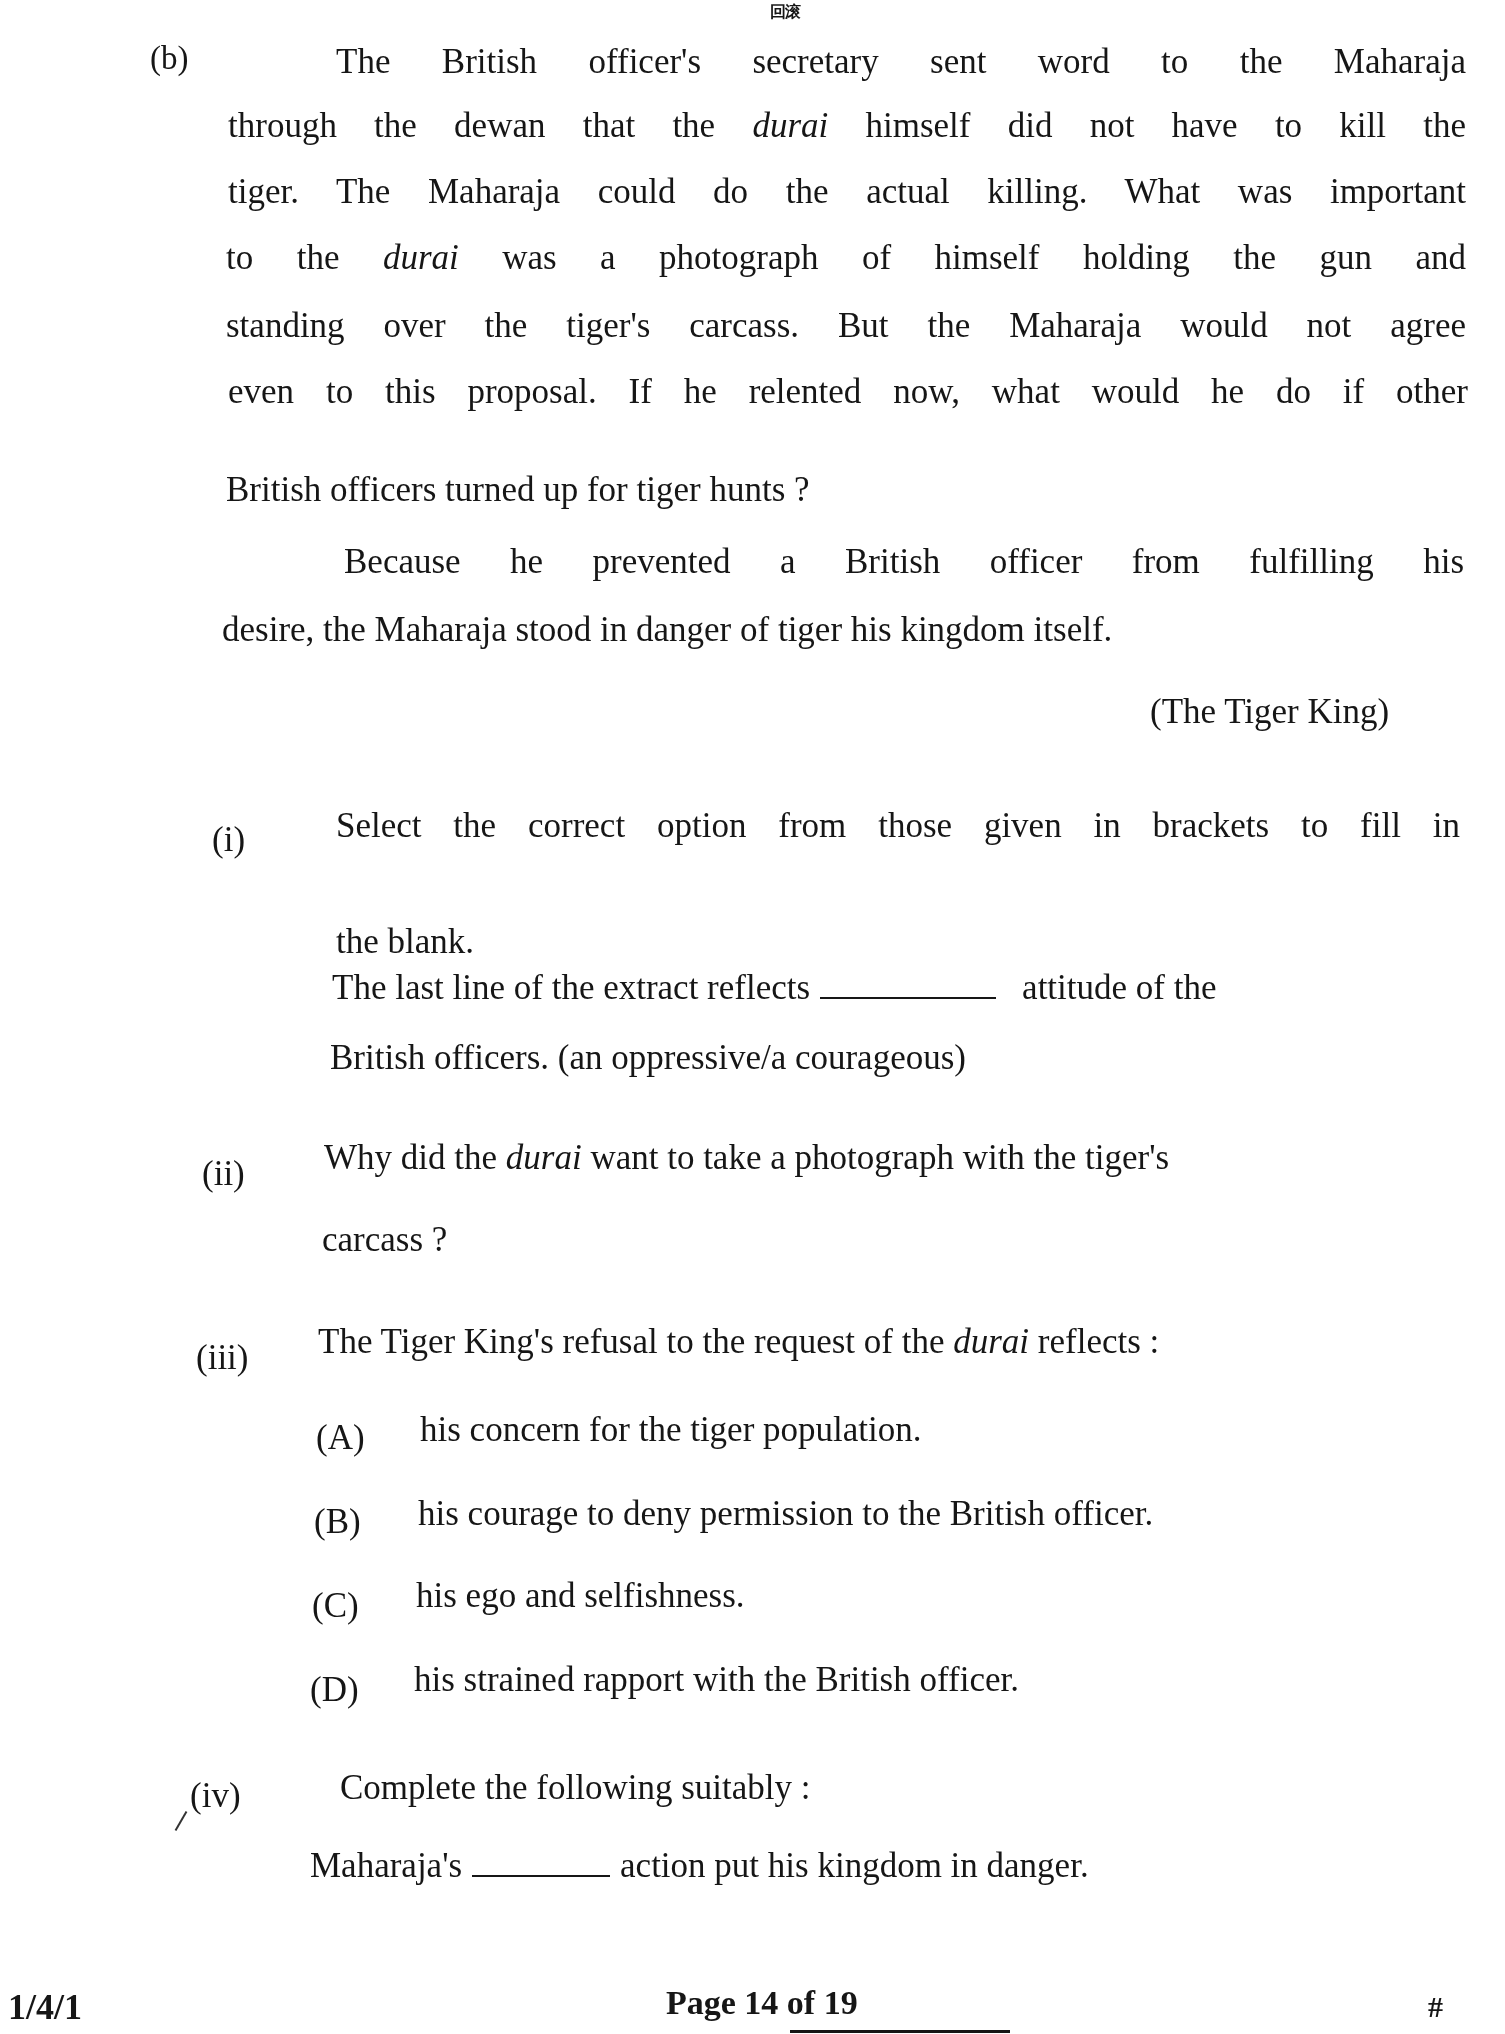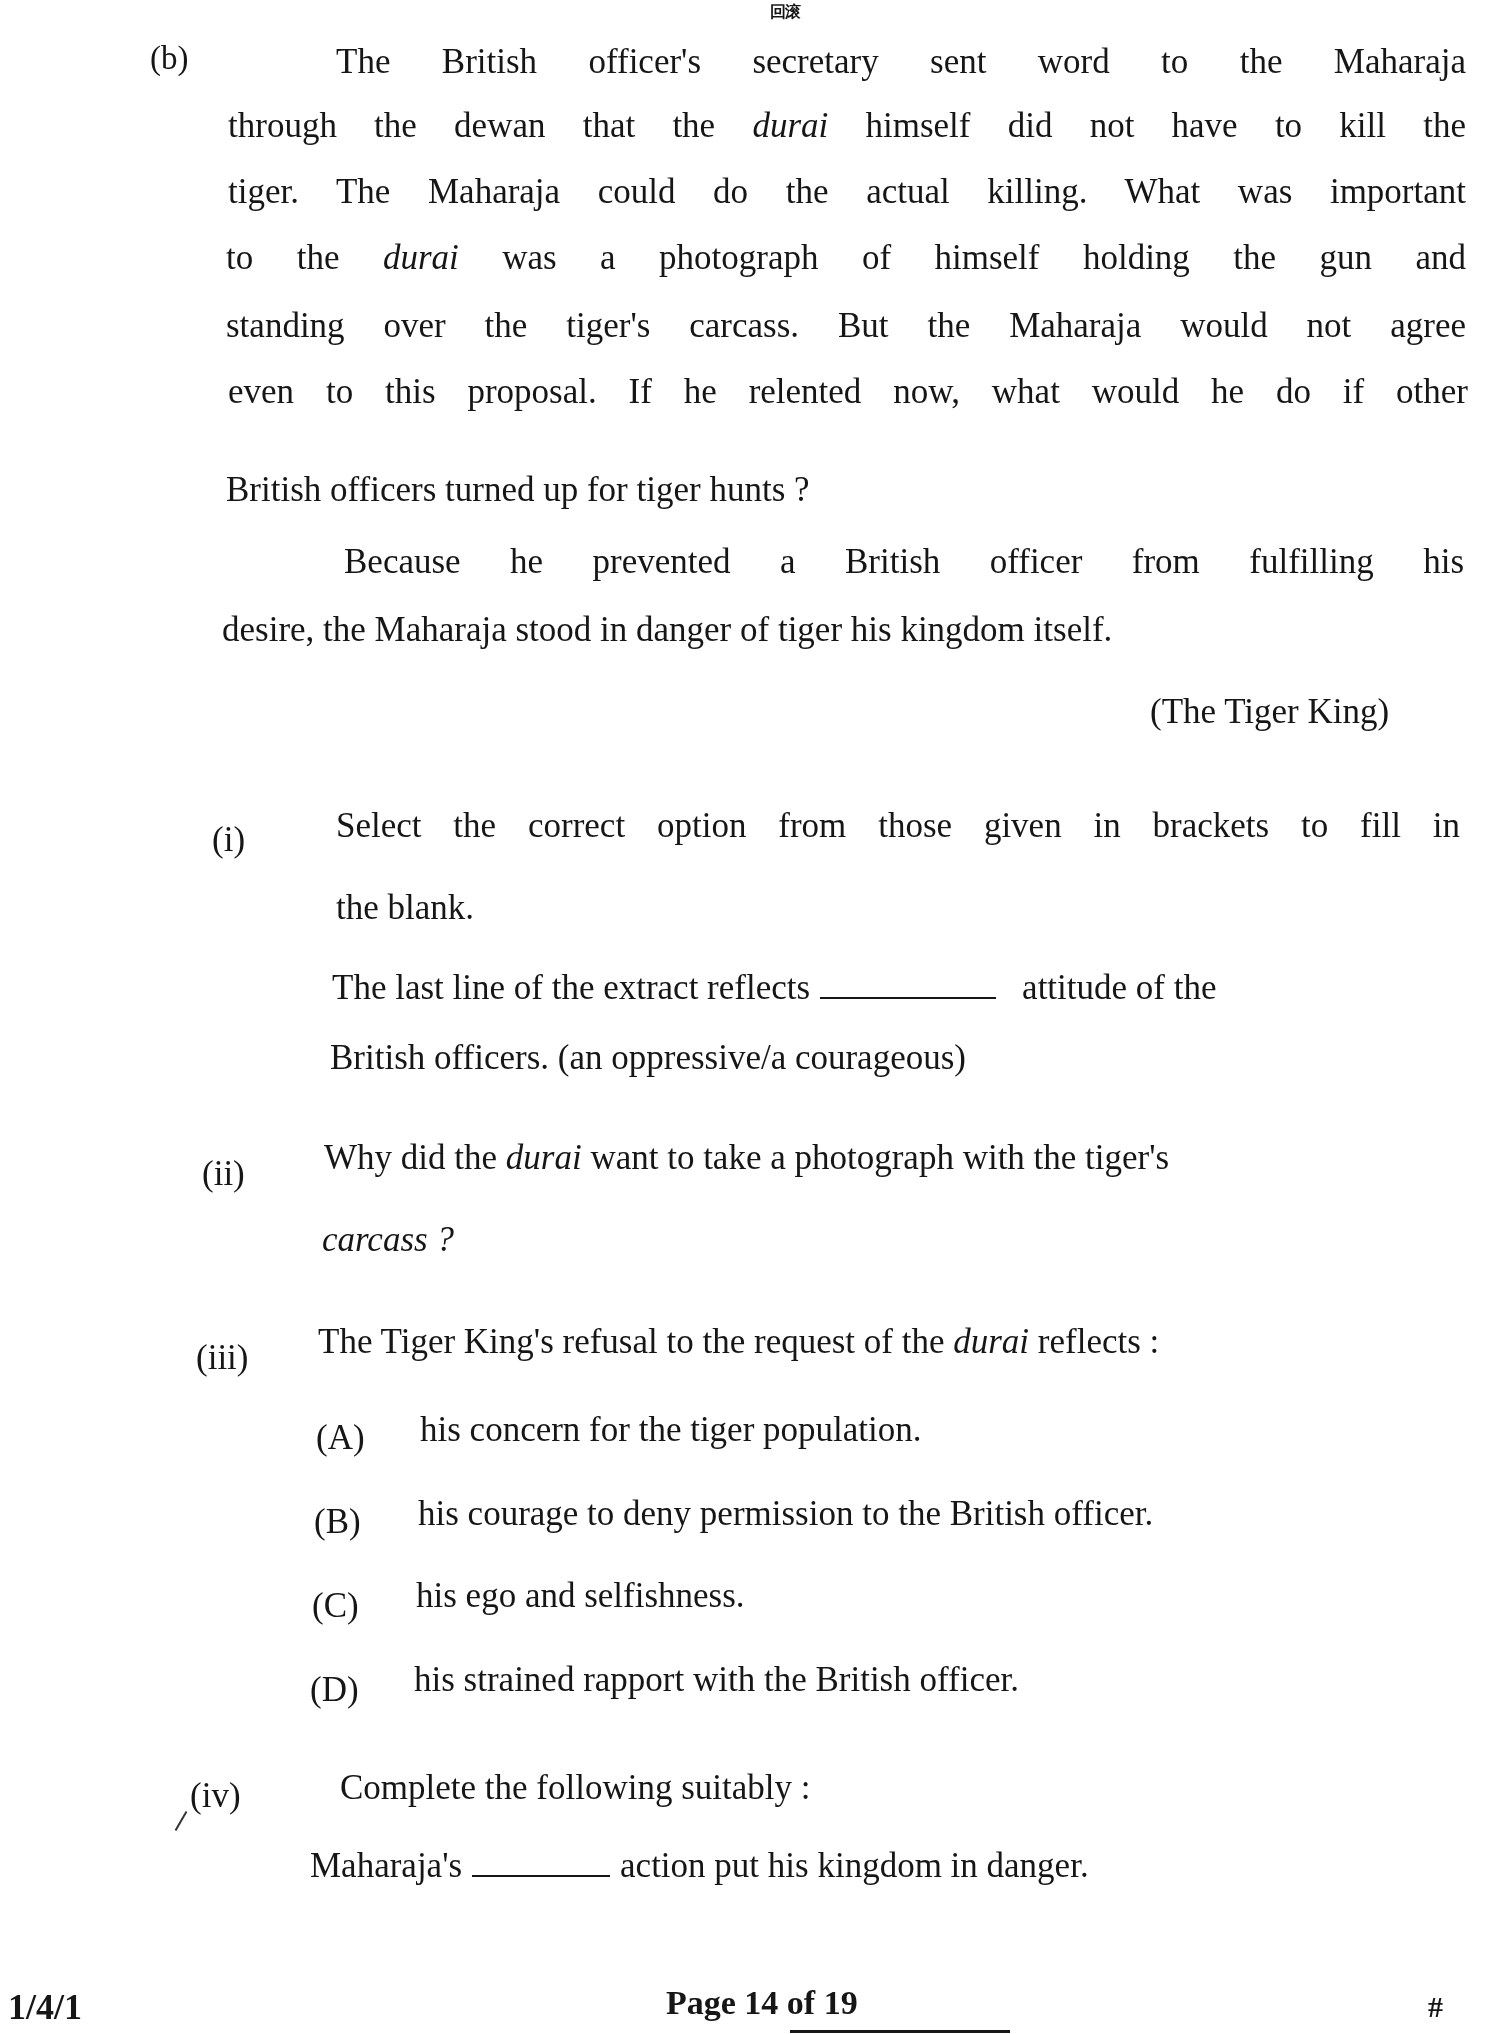--- a/index.html
+++ b/index.html
@@ -36,31 +36,31 @@
     <div class="line just" style="left:228px; top:374px; width:1240px;">even to this proposal. If he relented now, what would he do if other</div>
     <div class="line" style="left:226px; top:472px;">British officers turned up for tiger hunts ?</div>
     <div class="line just" style="left:344px; top:544px; width:1120px;">Because he prevented a British officer from fulfilling his</div>
     <div class="line" style="left:222px; top:612px;">desire, the Maharaja stood in danger of tiger his kingdom itself.</div>
     <div class="line" style="left:1150px; top:694px;">(The Tiger King)</div>
   </div>
 
   <div>
     <div class="line" style="left:212px; top:822px;">(i)</div>
     <div class="line just" style="left:336px; top:808px; width:1124px;">Select the correct option from those given in brackets to fill in</div>
-    <div class="line" style="left:336px; top:890px;">the blank.</div>
+    <div class="line" style="left:336px; top:924px;">the blank.</div>
     <div class="line" style="left:332px; top:970px;">
       <span>The last line of the extract reflects</span><span class="blank" style="width:176px;"></span><span style="margin-left:16px;">attitude of the</span>
     </div>
     <div class="line" style="left:330px; top:1040px;">British officers. (an oppressive/a courageous)</div>
   </div>
 
   <div>
     <div class="line" style="left:202px; top:1156px;">(ii)</div>
     <div class="line" style="left:324px; top:1140px;"><span>Why did the </span><em>durai</em><span> want to take a photograph with the tiger's</span></div>
-    <div class="line" style="left:322px; top:1222px;font-style:italic;">carcass ?</div>
+    <div class="line" style="left:322px; top:1222px;">carcass ?</div>
   </div>
 
   <div>
     <div class="line" style="left:196px; top:1340px;">(iii)</div>
     <div class="line" style="left:318px; top:1324px;"><span>The Tiger King's refusal to the request of the </span><em>durai</em><span> reflects :</span></div>
 
     <div class="line" style="left:316px; top:1420px;">(A)</div>
     <div class="line" style="left:420px; top:1412px;">his concern for the tiger population.</div>
 
     <div class="line" style="left:314px; top:1504px;">(B)</div>

